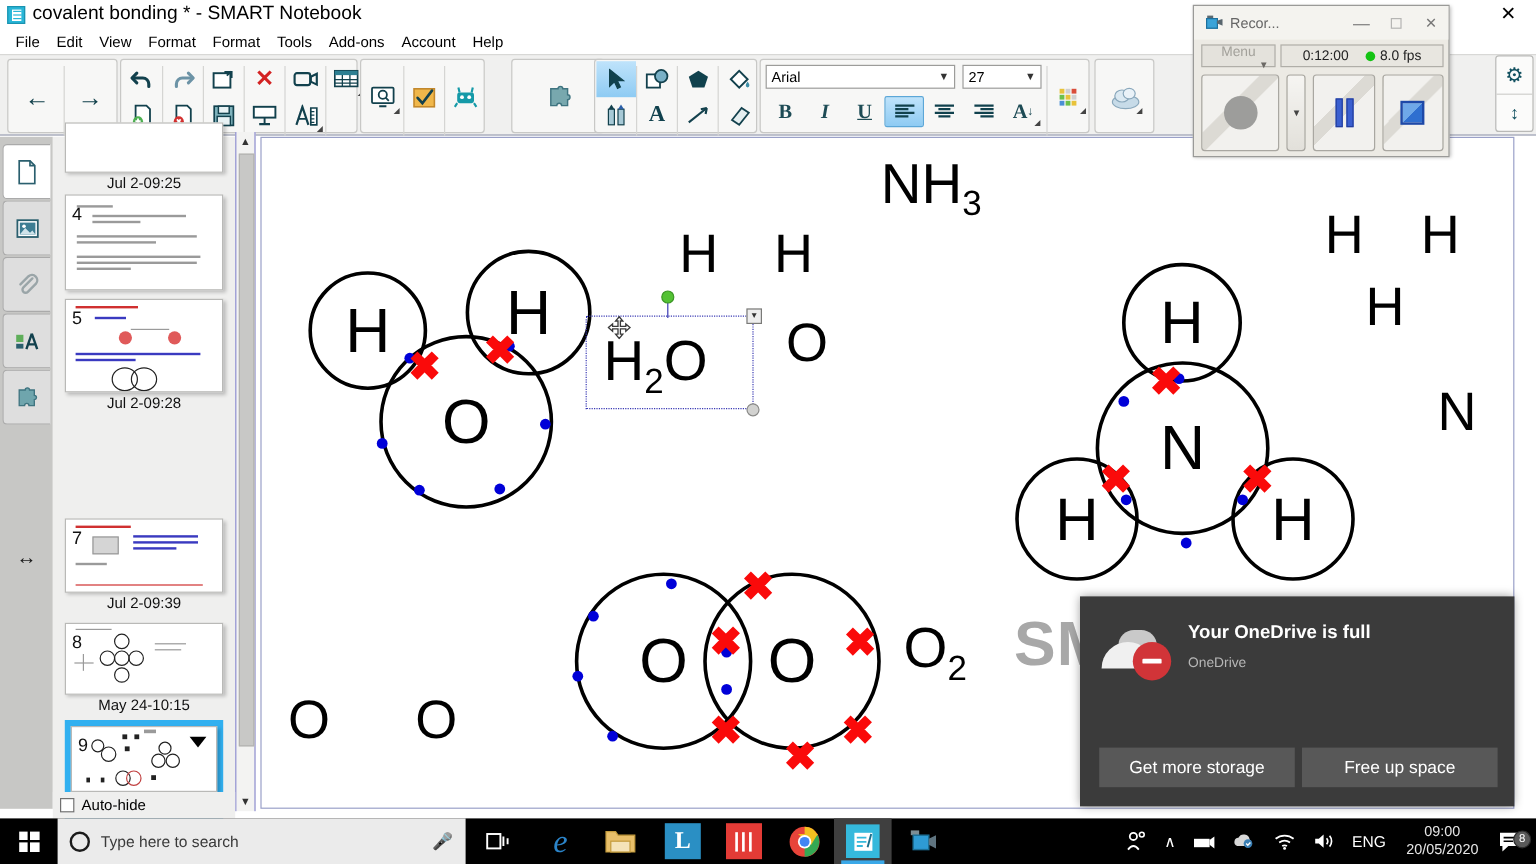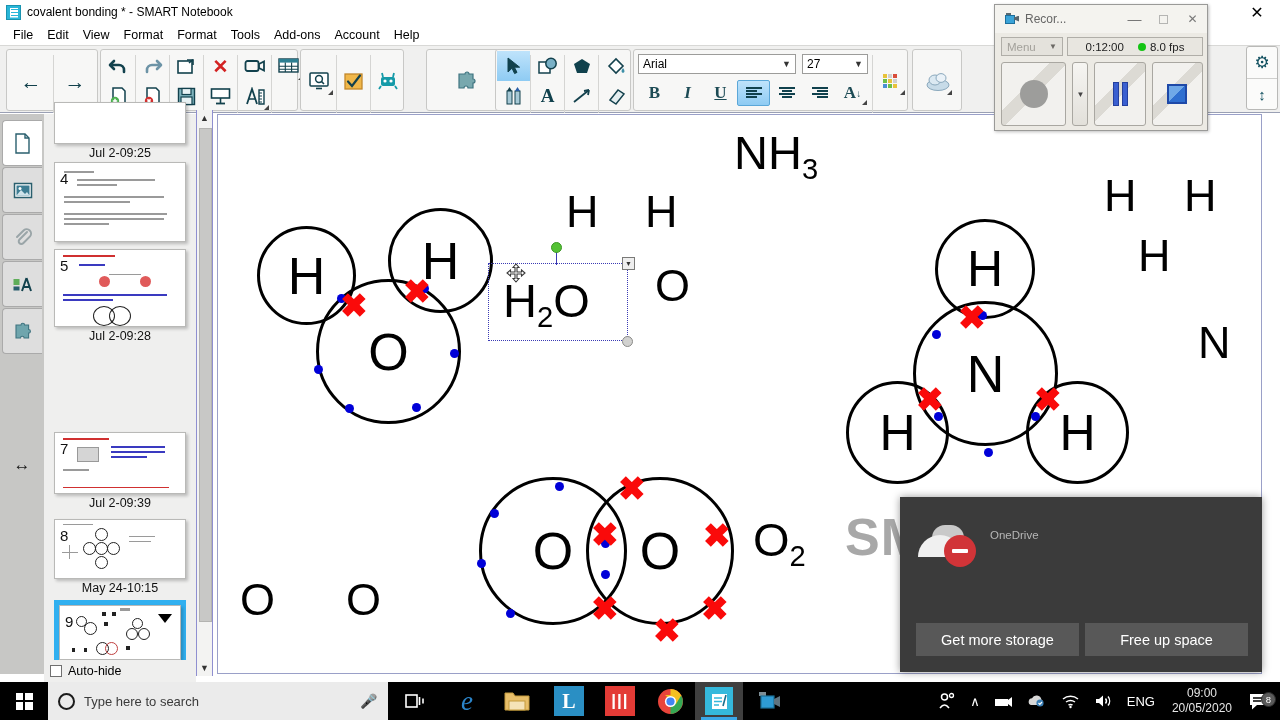--- a/index.html
+++ b/index.html
@@ -21,21 +21,21 @@
     background:#29b6d8; border:1px solid #1a93b0; position:relative; flex:none;
   }
   .tb-icon::after{
     content:""; position:absolute; left:3px; top:2px; width:8px; height:10px;
     background:#fff; clip-path:polygon(0 0,100% 0,100% 100%,0 100%);
   }
   .tb-icon::before{
     content:""; position:absolute; left:4px; top:3px; width:7px; height:1.5px;
     background:#29b6d8; box-shadow:0 3px 0 #29b6d8, 0 6px 0 #29b6d8; z-index:2;
   }
-  .tb-title { font-size:12px; color:#000; white-space:nowrap; }
+  .tb-title { font-size:16px; color:#000; white-space:nowrap; }
   .tb-close {
     position:absolute; right:0; top:0; width:46px; height:24px;
     display:flex; align-items:center; justify-content:center;
     font-size:16px; color:#000; font-family:"Liberation Sans", sans-serif;
   }
 
   
   .menubar {
     position:absolute; left:0; top:24px; width:1280px; height:21px;
     background:#fff; display:flex; align-items:center; padding-left:6px;
@@ -186,21 +186,21 @@
   .rec-titletext { font-size:12px; color:#666; margin-left:6px; }
   .rec-wbtn { width:29px; height:26px; display:flex; align-items:center;
     justify-content:center; font-size:12px; color:#777; }
   .rec-min { font-size:14px; }
   .rec-sq { width:9px; height:9px; border:1px solid #b5b5b3; }
   .rec-row {
     position:absolute; left:6px; top:32px; width:202px; height:19px; display:flex;
   }
   .rec-menu {
     width:62px; background:#e4e2dc; border:1px solid #b0aea8;
-    display:flex; align-items:center; padding:0 5px; font-size:11.5px; color:#a3a19b;
+    display:flex; align-items:center; padding:0 5px; font-size:11.5px; color:#a3a19b;flex-direction:column;
   }
   .rec-menu .cv { margin-left:auto; font-size:8px; color:#6b6965; }
   .rec-status {
     flex:1; margin-left:4px; background:#e8e6e0; border:1px solid #b0aea8;
     display:flex; align-items:center; justify-content:center; gap:14px;
     font-size:11.5px; color:#222;
   }
   .greendot { width:8px; height:8px; border-radius:50%; background:#14c414; display:inline-block; }
   .rec-btns { position:absolute; left:6px; top:57px; width:202px; height:64px; display:flex; gap:6px; }
   .rbtn {
@@ -835,20 +835,21 @@
   <div class="toast">
     <div class="toast-body">
       <div class="od-icon">
         <div class="od-cloud2"></div>
         <div class="od-cloud1"></div>
         <div class="od-badge">
           <div class="od-badge-bar"></div>
         </div>
       </div>
       <div class="toast-text">
+        <div class="toast-title">Your OneDrive is full</div>
         <div class="toast-app">OneDrive</div>
       </div>
     </div>
     <div class="toast-btns">
       <div class="toast-btn">Get more storage</div>
       <div class="toast-btn">Free up space</div>
     </div>
   </div>
 
   <div class="taskbar">

